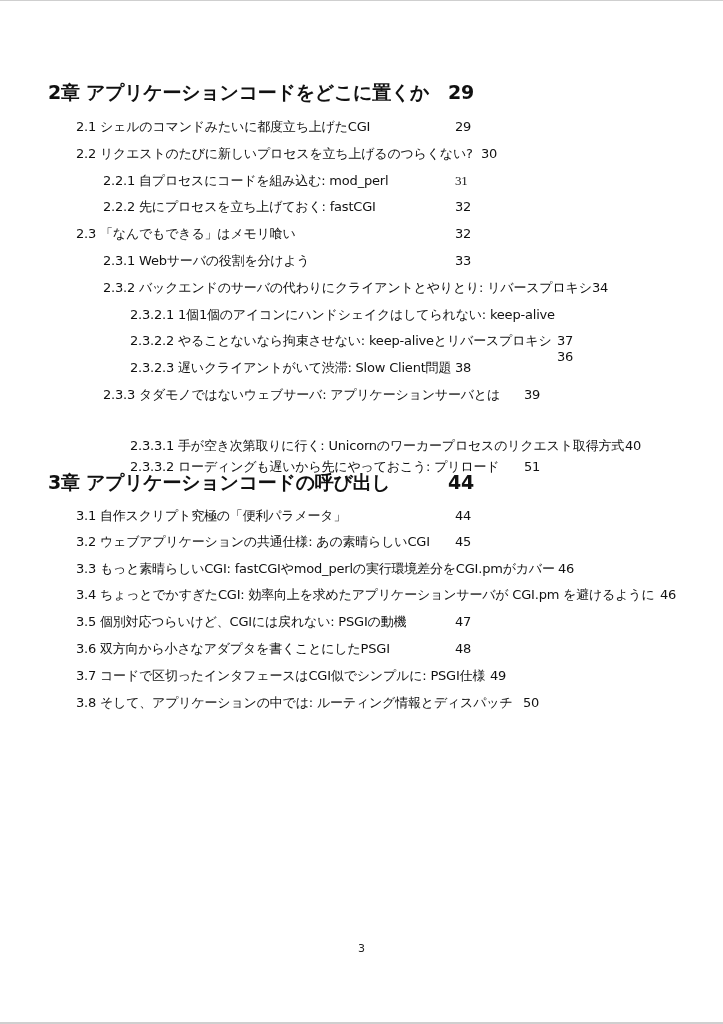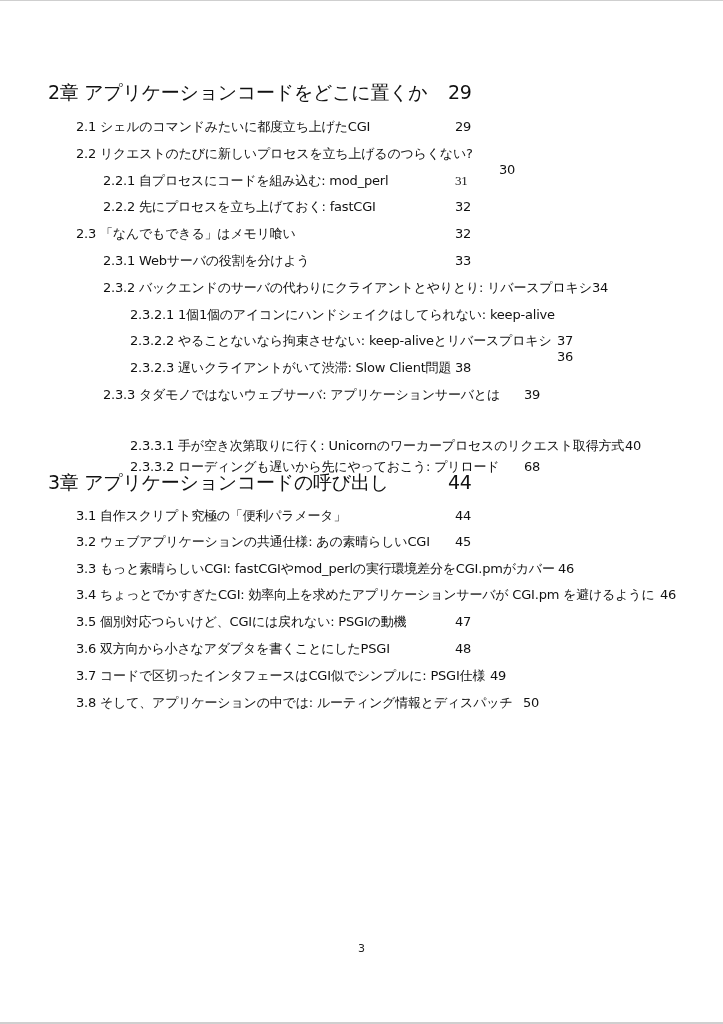--- a/index.html
+++ b/index.html
@@ -32,21 +32,21 @@
       white-space: nowrap;
       line-height: 1;
     }
     .toc-line .title { }
     .toc-line .page {
       position: absolute;
       top: 0;
     }
     .chapter {
       font-size: 19px;
-      font-weight: normal;
+      font-weight: bold;
       letter-spacing: -0.3px;
     }
     .section {
       font-size: 13px;
       letter-spacing: -0.2px;
     }
     .page-number {
       position: absolute;
       left: 0;
       width: 723px;
@@ -57,32 +57,32 @@
     }
   </style>
 </head>
 <body>
 
 <div class="top-border"></div>
 
 <div id="toc">
     <div class="toc-line chapter" style="left: 48px; top: 83px;"><span class="title">2章 アプリケーションコードをどこに置くか</span><span class="page" style="left: 400px;">29</span></div>
     <div class="toc-line section" style="left: 76px; top: 120px;"><span class="title">2.1 シェルのコマンドみたいに都度立ち上げたCGI</span><span class="page" style="left: 379px;">29</span></div>
-    <div class="toc-line section" style="left: 76px; top: 147px;"><span class="title">2.2 リクエストのたびに新しいプロセスを立ち上げるのつらくない?</span><span class="page" style="left: 423px; margin-top: 16px;">30</span></div>
+    <div class="toc-line section" style="left: 76px; top: 147px;"><span class="title">2.2 リクエストのたびに新しいプロセスを立ち上げるのつらくない?</span><span class="page" style="left: 405px;">30</span></div>
     <div class="toc-line section" style="left: 103px; top: 174px;"><span class="title">2.2.1 自プロセスにコードを組み込む: mod_perl</span><span class="page" style="left: 352px; font-family: Liberation Serif, serif;">31</span></div>
     <div class="toc-line section" style="left: 103px; top: 200px;"><span class="title">2.2.2 先にプロセスを立ち上げておく: fastCGI</span><span class="page" style="left: 352px;">32</span></div>
     <div class="toc-line section" style="left: 76px; top: 227px;"><span class="title">2.3 「なんでもできる」はメモリ喰い</span><span class="page" style="left: 379px;">32</span></div>
     <div class="toc-line section" style="left: 103px; top: 254px;"><span class="title">2.3.1 Webサーバの役割を分けよう</span><span class="page" style="left: 352px;">33</span></div>
     <div class="toc-line section" style="left: 103px; top: 281px;"><span class="title">2.3.2 バックエンドのサーバの代わりにクライアントとやりとり: リバースプロキシ</span><span class="page" style="left: 489px;">34</span></div>
     <div class="toc-line section" style="left: 130px; top: 308px;"><span class="title">2.3.2.1 1個1個のアイコンにハンドシェイクはしてられない: keep-alive</span><span class="page" style="left: 427px; margin-top: 42px;">36</span></div>
     <div class="toc-line section" style="left: 130px; top: 334px;"><span class="title">2.3.2.2 やることないなら拘束させない: keep-aliveとリバースプロキシ</span><span class="page" style="left: 427px;">37</span></div>
     <div class="toc-line section" style="left: 130px; top: 361px;"><span class="title">2.3.2.3 遅いクライアントがいて渋滞: Slow Client問題</span><span class="page" style="left: 325px;">38</span></div>
     <div class="toc-line section" style="left: 103px; top: 388px;"><span class="title">2.3.3 タダモノではないウェブサーバ: アプリケーションサーバとは</span><span class="page" style="left: 421px; text-align: right;">39</span></div>
     <div class="toc-line section" style="left: 130px; top: 415px; margin-top: 24px;"><span class="title">2.3.3.1 手が空き次第取りに行く: Unicornのワーカープロセスのリクエスト取得方式</span><span class="page" style="left: 495px;">40</span></div>
-    <div class="toc-line section" style="left: 130px; top: 460px; text-align: right;"><span class="title">2.3.3.2 ローディングも遅いから先にやっておこう: プリロード</span><span class="page" style="left: 394px;">68</span></div>
+    <div class="toc-line section" style="left: 130px; top: 460px; text-align: right;"><span class="title">2.3.3.2 ローディングも遅いから先にやっておこう: プリロード</span><span class="page" style="left: 394px;">51</span></div>
     <div class="toc-line chapter" style="left: 48px; top: 473px;"><span class="title">3章 アプリケーションコードの呼び出し</span><span class="page" style="left: 400px;">44</span></div>
     <div class="toc-line section" style="left: 76px; top: 509px;"><span class="title">3.1 自作スクリプト究極の「便利パラメータ」</span><span class="page" style="left: 379px;">44</span></div>
     <div class="toc-line section" style="left: 76px; top: 535px;"><span class="title">3.2 ウェブアプリケーションの共通仕様: あの素晴らしいCGI</span><span class="page" style="left: 379px;">45</span></div>
     <div class="toc-line section" style="left: 76px; top: 562px;"><span class="title">3.3 もっと素晴らしいCGI: fastCGIやmod_perlの実行環境差分をCGI.pmがカバー</span><span class="page" style="left: 482px;">46</span></div>
     <div class="toc-line section" style="left: 76px; top: 588px;"><span class="title">3.4 ちょっとでかすぎたCGI: 効率向上を求めたアプリケーションサーバが CGI.pm を避けるように</span><span class="page" style="left: 584px;">46</span></div>
     <div class="toc-line section" style="left: 76px; top: 615px;"><span class="title">3.5 個別対応つらいけど、CGIには戻れない: PSGIの動機</span><span class="page" style="left: 379px;">47</span></div>
     <div class="toc-line section" style="left: 76px; top: 642px;"><span class="title">3.6 双方向から小さなアダプタを書くことにしたPSGI</span><span class="page" style="left: 379px;">48</span></div>
     <div class="toc-line section" style="left: 76px; top: 669px;"><span class="title">3.7 コードで区切ったインタフェースはCGI似でシンプルに: PSGI仕様</span><span class="page" style="left: 414px;">49</span></div>
     <div class="toc-line section" style="left: 76px; top: 696px;"><span class="title">3.8 そして、アプリケーションの中では: ルーティング情報とディスパッチ</span><span class="page" style="left: 447px;">50</span></div>
   </div>

